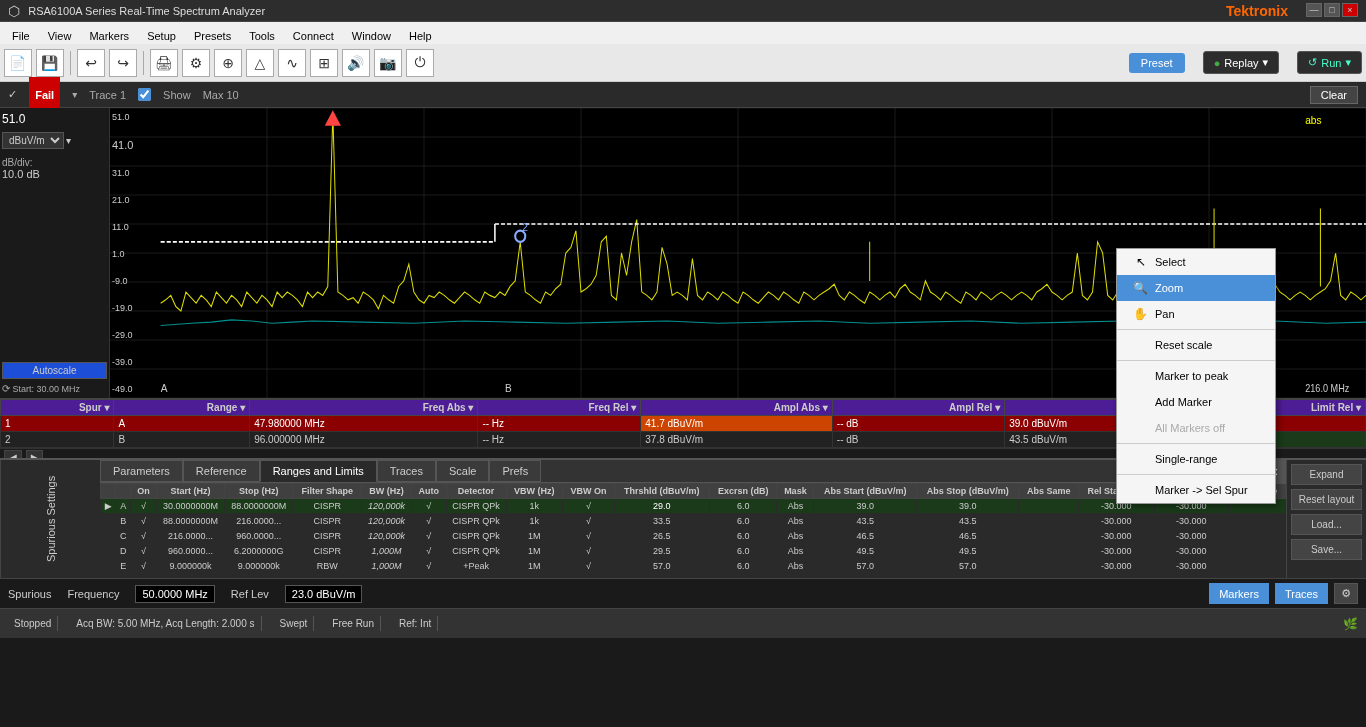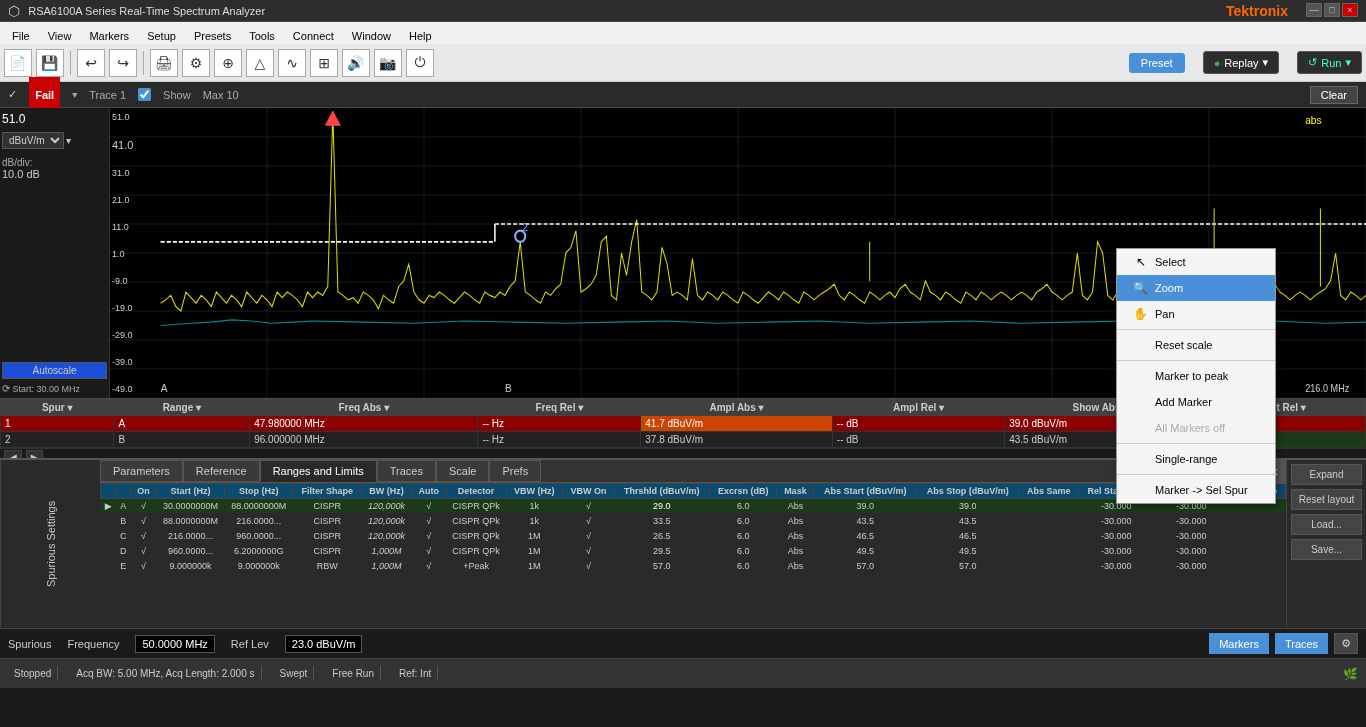--- a/index.html
+++ b/index.html
@@ -37,37 +37,37 @@
     #context-menu { position: absolute; right: 90px; top: 248px; background: #f5f5f5; border: 1px solid #999; box-shadow: 2px 2px 6px rgba(0,0,0,0.4); z-index: 100; min-width: 160px; }
     .ctx-item { padding: 5px 16px; cursor: pointer; color: #000; font-size: 11px; display: flex; align-items: center; gap: 6px; }
     .ctx-item.highlighted { background: #4a90d9; color: #fff; }
     .ctx-item.disabled { color: #aaa; cursor: default; }
     .ctx-sep { height: 1px; background: #ccc; margin: 2px 0; }
     .ctx-icon { width: 16px; height: 16px; display: flex; align-items: center; justify-content: center; font-size: 12px; }
 
     
     #table-area { height: 60px; background: #1a1a1a; border-top: 1px solid #444; overflow: hidden; }
     #spur-table { width: 100%; border-collapse: collapse; font-size: 10px; }
-    #spur-table th { background: #404040; color: #ccc; padding: 2px 4px; border: 1px solid #444; text-align: center; cursor: pointer; white-space: nowrap; }
+    #spur-table th { background: #4c1d95; color: #ccc; padding: 2px 4px; border: 1px solid #444; text-align: right; cursor: pointer; white-space: nowrap; }
     #spur-table td { padding: 2px 4px; border: 1px solid #333; color: #ccc; white-space: nowrap; }
     #spur-table tr.row-selected td { background: #8b0000; color: #fff; }
     #spur-table tr:not(.row-selected):nth-child(even) td { background: #222; }
     .highlight-cell { background: #cc4400 !important; color: #fff !important; }
     .limit-cell { background: #1a3a1a !important; color: #4fc !important; }
 
     
-    #bottom-panel { height: 170px; background: #2a2a2a; border-top: 2px solid #555; display: flex; }
+    #bottom-panel { height: 120px; background: #2a2a2a; border-top: 2px solid #555; display: flex; }
     #spurious-label { width: 100px; background: #2a2a2a; display: flex; align-items: center; justify-content: center; writing-mode: vertical-rl; transform: rotate(180deg); color: #ccc; font-size: 11px; border-right: 1px solid #444; }
     #bottom-content { flex: 1; display: flex; flex-direction: column; }
     #bottom-tabs { display: flex; background: #333; border-bottom: 1px solid #555; }
     .btab { padding: 4px 12px; cursor: pointer; font-size: 11px; color: #ccc; border: 1px solid #555; background: #3a3a3a; }
     .btab.active { background: #2a2a2a; color: #fff; border-bottom-color: #2a2a2a; }
     #bottom-table-wrap { flex: 1; overflow: auto; }
     #ranges-table { width: 100%; border-collapse: collapse; font-size: 10px; }
-    #ranges-table th { background: #0c4a6e; color: #ccc; padding: 2px 5px; border: 1px solid #444; white-space: nowrap; font-size: 9px; text-align: center; }
+    #ranges-table th { background: #404040; color: #ccc; padding: 2px 5px; border: 1px solid #444; white-space: nowrap; font-size: 9px; text-align: center; }
     #ranges-table td { padding: 2px 3px; border: 1px solid #2a2a2a; color: #ccc; white-space: nowrap; text-align: center; font-size: 9px; }
     #ranges-table tr.row-active td { background: #1a3a1a; }
     #ranges-table td.edit-cell { background: #1a4a8a; color: #fff; }
     #bottom-right { width: 80px; background: #2a2a2a; border-left: 1px solid #444; display: flex; flex-direction: column; gap: 4px; padding: 4px; align-items: stretch; }
     .side-btn { background: #444; color: #ccc; border: 1px solid #555; padding: 4px; cursor: pointer; font-size: 10px; text-align: center; }
 
     
     #statusbar { height: 30px; background: #333; border-top: 1px solid #444; display: flex; align-items: center; gap: 12px; padding: 0 8px; }
     .status-item { color: #ccc; font-size: 10px; padding: 2px 6px; border-right: 1px solid #555; }
     #spurious-footer { height: 30px; background: #1a1a1a; display: flex; align-items: center; padding: 0 8px; gap: 16px; border-top: 1px solid #444; }

